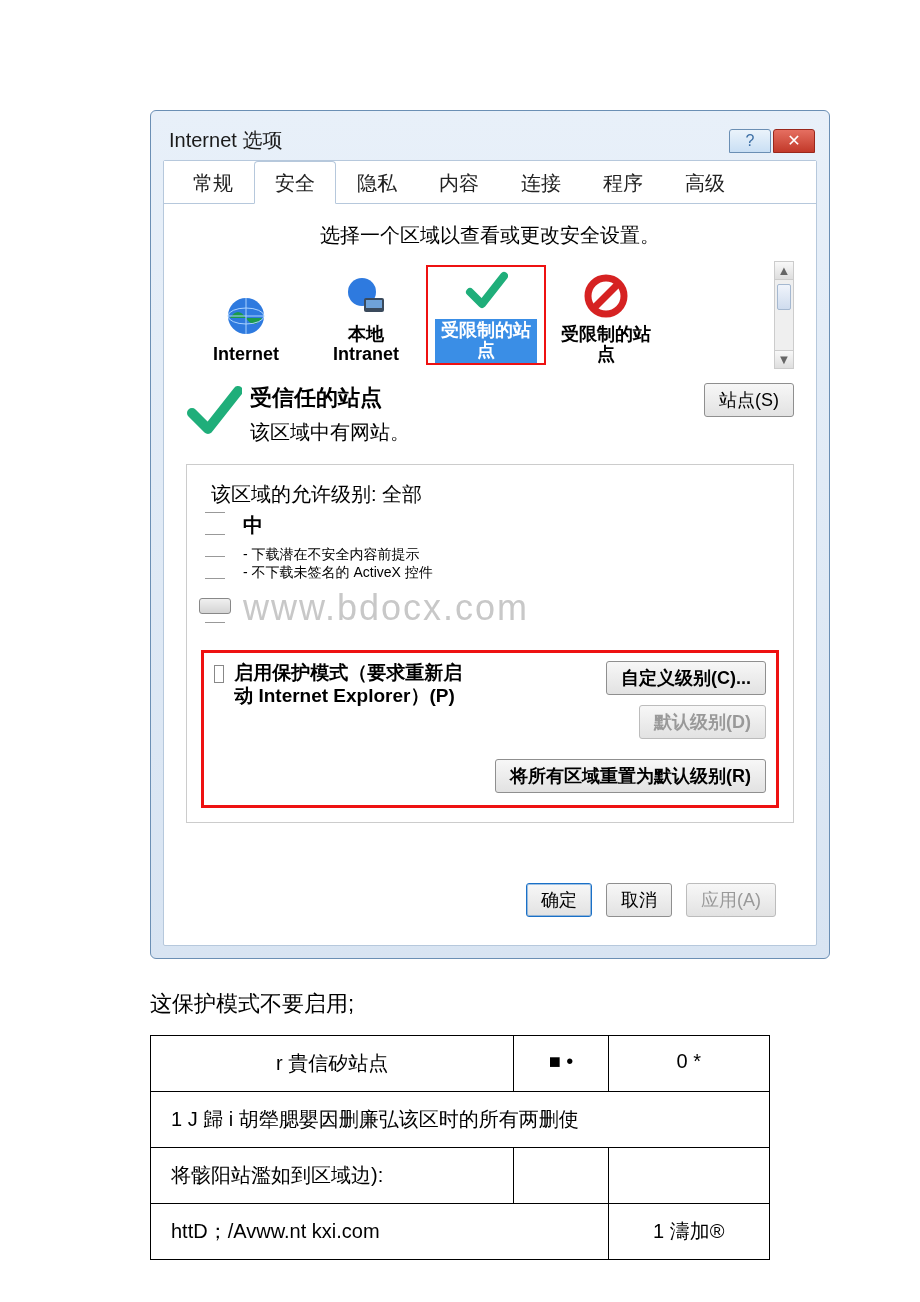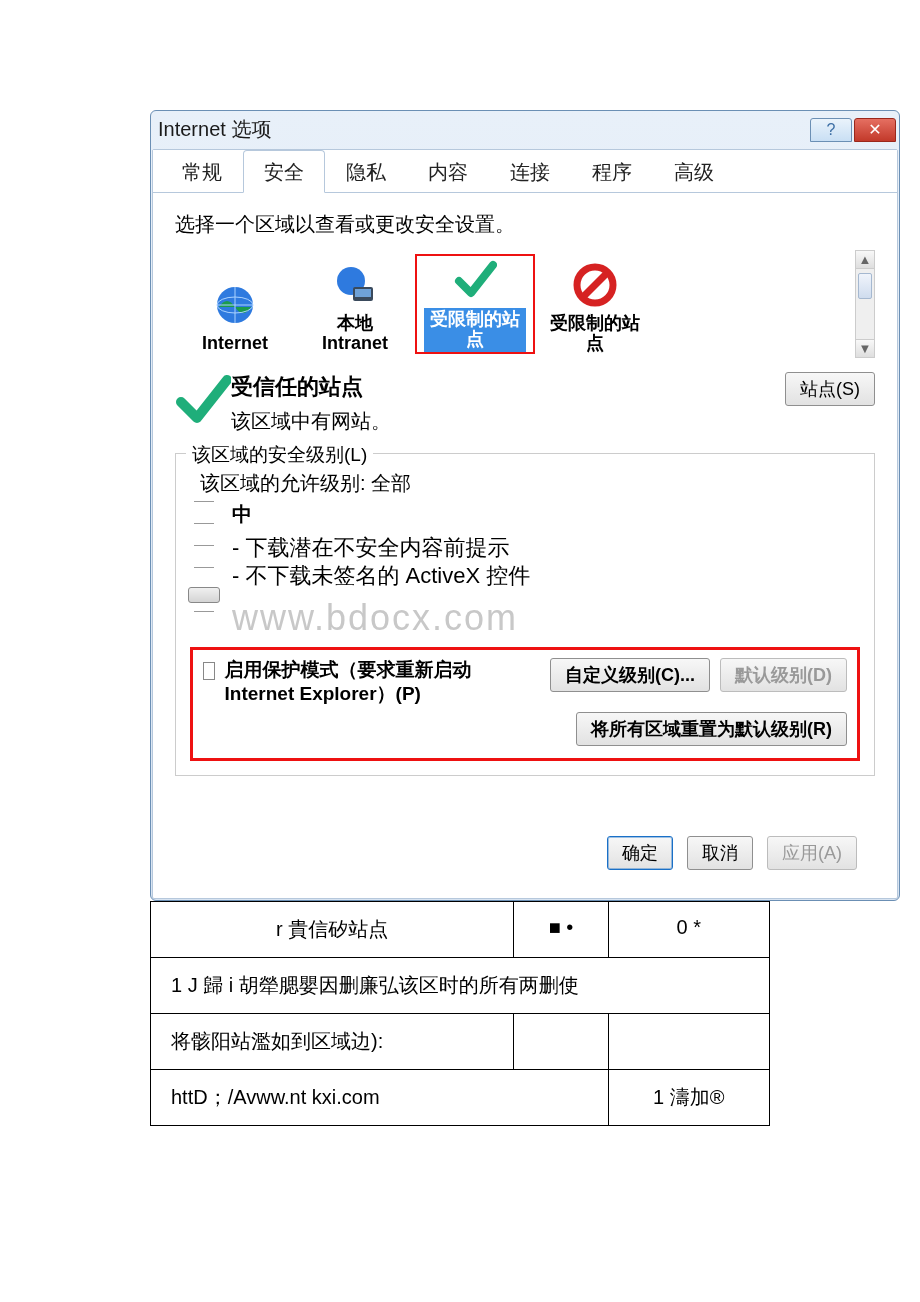--- a/index.html
+++ b/index.html
@@ -9,26 +9,26 @@
     font-family: "Microsoft YaHei", "SimSun", Tahoma, sans-serif;
     font-size: 18px;
     color: #000;
     width: 920px;
   }
   .page {
     padding: 110px 150px 60px 150px;
   }
   
   .dialog {
-    width: 750px;
+    width: 680px;
     margin: 0 auto;
     border: 1px solid #6b8fb4;
     border-radius: 6px;
     background: linear-gradient(#e8f0f9, #d8e4f2);
-    padding: 1px;
+    padding: 12px;
     position: relative;
   }
   .titlebar {
     display: flex;
     align-items: center;
     padding: 4px 2px 6px 6px;
     font-size: 20px;
     color: #1a1a1a;
   }
   .titlebar-text { flex: 1; }
@@ -64,21 +64,21 @@
     cursor: pointer;
   }
   .tab.active {
     border: 1px solid #b6c8dc;
     border-bottom: 1px solid #fff;
     background: #fff;
     margin-bottom: -1px;
     border-radius: 4px 4px 0 0;
   }
   .tab-body { padding: 18px 22px 8px 22px; font-size: 20px; }
-  .prompt1 { margin-bottom: 12px; }
+  .prompt1 { margin-bottom: 12px; text-align: center; }
   
   .zone-row-wrap {
     display: flex;
     align-items: stretch;
   }
   .zone-row {
     flex: 1;
     display: flex;
     align-items: flex-end;
     padding: 4px 0;
@@ -125,21 +125,21 @@
     position: absolute; top: 4px; left: 2px; right: 2px; height: 26px;
     background: linear-gradient(#f0f4fb,#cfdcee);
     border: 1px solid #a5b8d0;
     border-radius: 2px;
   }
   .vscroll .arrow.down { border-bottom:none; border-top:1px solid #ccc; }
   
   .zone-detail {
     margin-top: 14px;
     display: flex;
-    gap: 0;
+    gap: 8px;
     align-items: flex-start;
   }
   .check-big {
     width: 56px; height: 56px;
     display:flex; align-items:center; justify-content:center;
   }
   .zone-detail-text .zd-title { font-weight: bold; font-size: 22px; }
   .zone-detail-text .zd-desc { margin-top: 4px; font-size: 19px; max-width: 380px; line-height: 1.25; }
   .zone-detail-text .zd-sub { margin-top: 6px; }
   .sites-btn {
@@ -183,21 +183,21 @@
   .slider-thumb {
     position: absolute;
     left: -6px; bottom: 28px;
     width: 32px; height: 16px;
     background: linear-gradient(#f0f0f0,#d4d4d4);
     border: 1px solid #888;
     border-radius: 3px;
   }
   .sec-text { flex: 1; }
   .sec-level { font-weight: bold; font-size: 20px; margin-bottom: 6px; }
-  .sec-bullet { font-size: 22px; line-height: 1.3; }
+  .sec-bullet { font-size: 14px; line-height: 1.3; }
   .watermark {
     margin-top: 6px;
     color: #c8c8c8;
     font-size: 36px;
     letter-spacing: 2px;
   }
   
   .lower-red {
     border: 3px solid #e11;
     padding: 8px 10px 12px 10px;
@@ -350,21 +350,20 @@
           <div class="zone-detail-text">
             <div class="zd-title">受信任的站点</div>
             <div class="zd-sub">该区域中有网站。</div>
           </div>
           <div class="sites-btn">
             <div class="btn">站点(S)</div>
           </div>
         </div>
 
         <div class="sec-group">
-          <div class="legend">该区域的安全级别(L)</div>
           <div class="sec-line1">该区域的允许级别: 全部</div>
           <div class="sec-med-row">
             <div class="slider-track">
               <div class="slider-thumb"></div>
             </div>
             <div class="sec-text">
               <div class="sec-level">中</div>
               <div class="sec-bullet">- 下载潜在不安全内容前提示</div>
               <div class="sec-bullet">- 不下载未签名的 ActiveX 控件</div>
               <div class="watermark">www.bdocx.com</div>
@@ -389,20 +388,21 @@
         <div class="footer-btns">
           <div class="btn primary">确定</div>
           <div class="btn">取消</div>
           <div class="btn disabled">应用(A)</div>
         </div>
 
       </div>
     </div>
   </div>
 
+  <div class="caption">这保护模式不要启用;</div>
 
   <table class="ft">
     <tbody>
         <tr>
       <td class="center">r 貴信矽站点</td>
       <td class="center">■ •</td>
       <td class="center">0 *</td>
     </tr>
     <tr>
       <td colspan="3">1 J 歸 i 胡犖腮嬰因删廉弘该区时的所有两删使</td>

